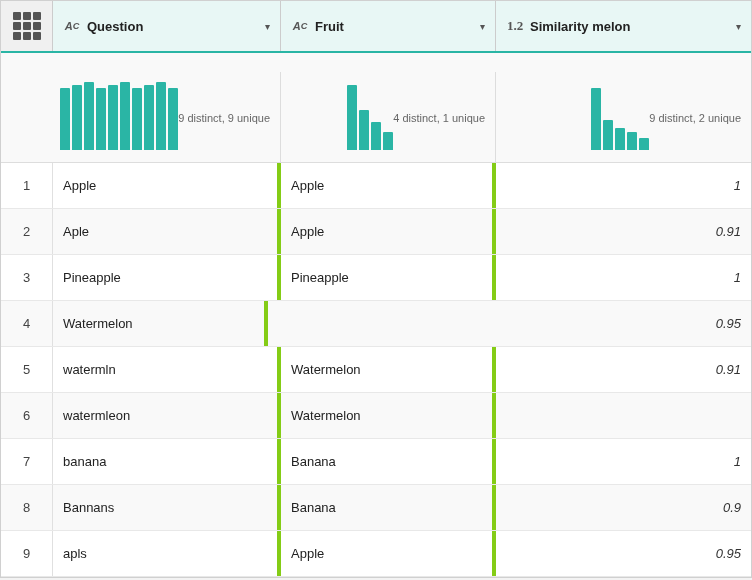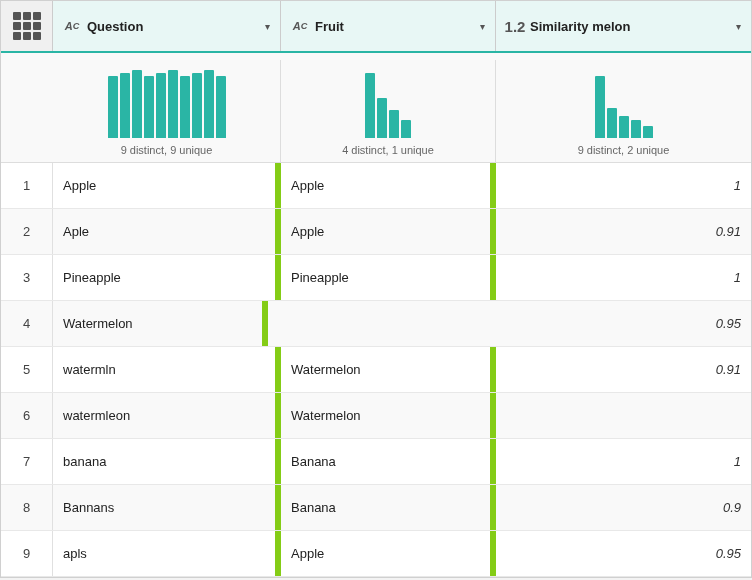--- a/index.html
+++ b/index.html
@@ -85,21 +85,20 @@
     
     .preview-row {
       display: flex;
       align-items: flex-end;
       background: #f9f9f9;
       border-bottom: 1px solid #ddd;
       height: 110px;
     }
     .preview-cell {
       display: flex;
-      flex-direction: column;
       align-items: center;
       justify-content: flex-end;
       padding: 8px 10px 6px;
       border-right: 1px solid #ddd;
     }
     .preview-cell-icon {
       width: 52px;
       min-width: 52px;
       border-right: 1px solid #ddd;
       background: #f9f9f9;
@@ -144,21 +143,21 @@
       font-size: 13px;
       border-right: 1px solid #e0e0e0;
       height: 100%;
       background: inherit;
     }
     .data-cell {
       display: flex;
       align-items: center;
       padding: 0 10px;
       height: 100%;
-      border-right: 6px solid #84cc16;
+      border-right: 4px solid #84cc16;
       color: #222;
       font-size: 13px;
     }
     .data-cell.col-question { width: 228px; min-width: 228px; }
     .data-cell.col-fruit { width: 215px; min-width: 215px; }
     .data-cell.col-score {
       width: 257px;
       flex: 1;
       border-right: none;
       justify-content: flex-end;
@@ -194,21 +193,21 @@
     </div>
     <div class="header-cell col-fruit">
       <div class="header-label">
         <span class="type-icon">A<sub>C</sub></span>
         <span>Fruit</span>
       </div>
       <span class="chevron-icon">▾</span>
     </div>
     <div class="header-cell col-score">
       <div class="header-label">
-        <span class="type-icon" style="font-style:normal;font-size:15px;">1.2</span>
+        <span class="type-icon" style="font-style:normal;font-size:13px;font-family:Liberation Serif, serif;">1.2</span>
         <span>Similarity melon</span>
       </div>
       <span class="chevron-icon">▾</span>
     </div>
   </div>
 
   <div class="preview-row">
     <div class="preview-cell-icon"></div>
     <div class="preview-cell col-question">
       <div class="bar-chart" id="bar-chart-q">

